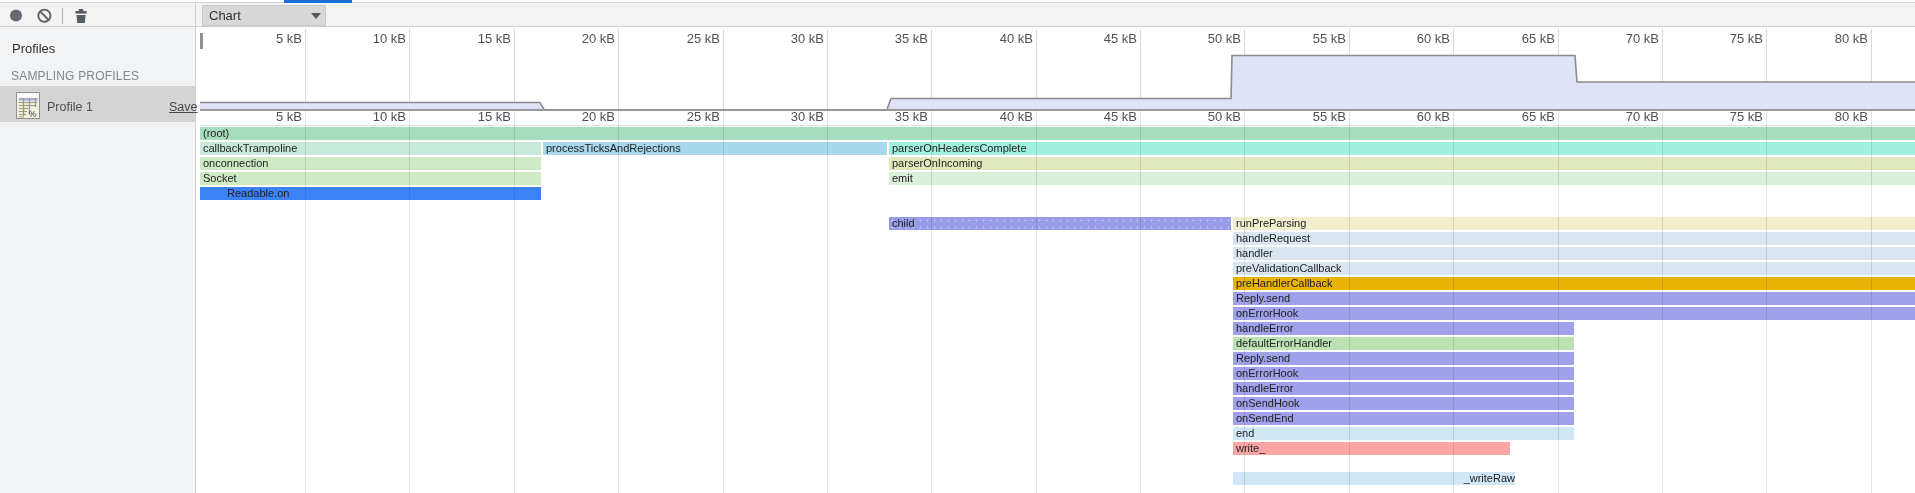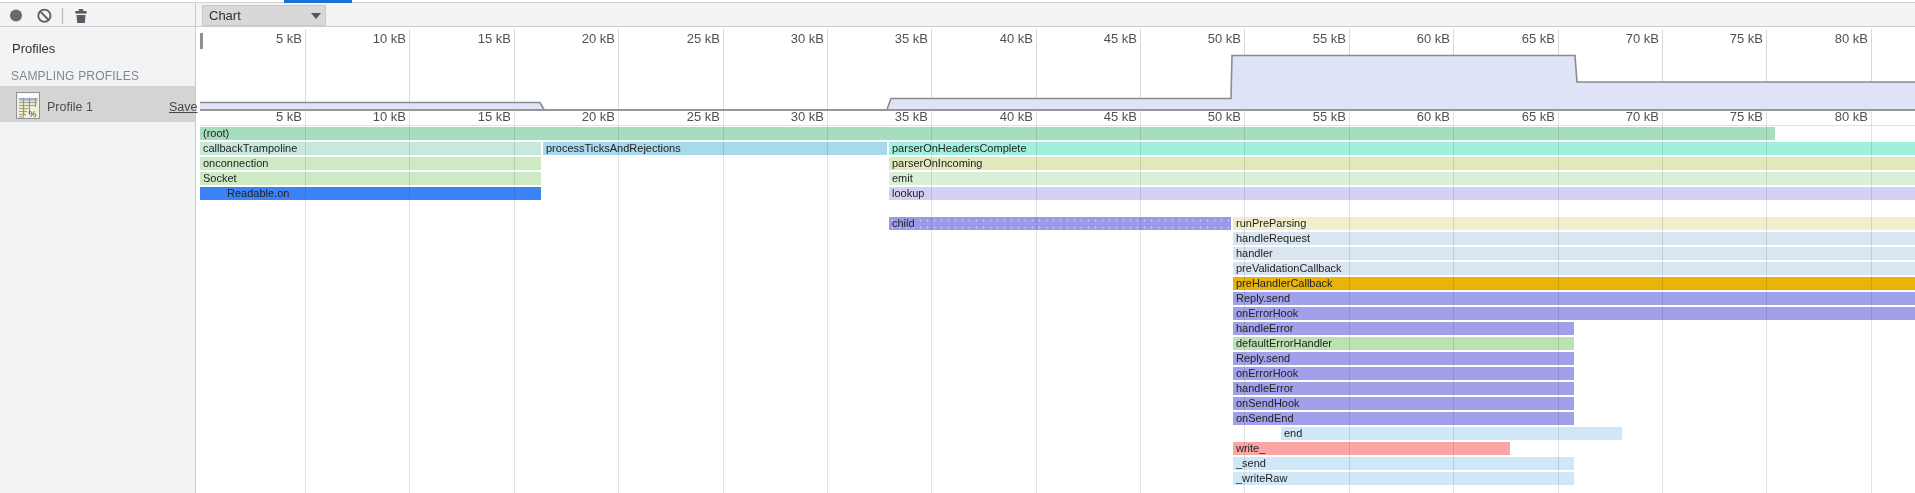--- a/index.html
+++ b/index.html
@@ -133,42 +133,40 @@
     <path d="M0,75.5 L340,75.5 L344,82.5 L0,82.5 Z" fill="#dfe3f8"></path>
     <path d="M0,75.5 L340,75.5 L344,82.5" fill="none" stroke="#8b8b8b" stroke-width="1.6"></path>
     <path d="M687,82.5 L691,71.5 L1031,71.5 L1032,28.5 L1375,28.5 L1377,55 L1715,55 L1715,82.5 Z" fill="#dfe3f8"></path>
     <path d="M687,82.5 L691,71.5 L1031,71.5 L1032,28.5 L1375,28.5 L1377,55 L1715,55" fill="none" stroke="#8b8b8b" stroke-width="1.6"></path>
   </svg>
   <div style="position:absolute;left:200px;top:109px;width:1715px;height:1.5px;background:#979797;z-index:3;"></div>
   <div style="position:absolute;left:200px;top:125px;width:1715px;height:1px;background:#e2e2e2;z-index:1;"></div>
 
   <div style="position:absolute;left:200px;top:33px;width:3px;height:16px;background:#8f8f8f;z-index:5;"></div>
 
-<div class="bar" style="left:200px;top:127px;width:1575px;background:#a6ddbe;">(root)</div>
+<div class="bar" style="left:200px;top:127px;width:1715px;background:#a6ddbe;">(root)</div>
 <div class="bar" style="left:200px;top:142px;width:341px;background:#c7e9da;">callbackTrampoline</div>
 <div class="bar" style="left:543px;top:142px;width:344px;background:#a8d8ec;">processTicksAndRejections</div>
 <div class="bar" style="left:889px;top:142px;width:1026px;background:#9ff0dd;">parserOnHeadersComplete</div>
 <div class="bar" style="left:200px;top:157px;width:341px;background:#cdeac5;">onconnection</div>
 <div class="bar" style="left:889px;top:157px;width:1026px;background:#e0e9bc;">parserOnIncoming</div>
 <div class="bar" style="left:200px;top:172px;width:341px;background:#cdeac5;">Socket</div>
 <div class="bar" style="left:889px;top:172px;width:1026px;background:#d9efd8;">emit</div>
 <div class="bar" style="left:200px;top:187px;width:341px;background:#3b82f6;padding-left:27px;">Readable.on</div>
-<div class="bar" style="left:889px;top:187px;width:1026px;background:#d2d1f2;">lookup</div>
 <div class="bar" style="left:889px;top:217px;width:342px;background:#989be8;background-image:radial-gradient(circle at 3.5px 3.5px, rgba(228,234,255,.55) .7px, transparent 1.3px);background-size:7px 7px;">child</div>
 <div class="bar" style="left:1233px;top:217px;width:682px;background:#f1eecd;">runPreParsing</div>
 <div class="bar" style="left:1233px;top:232px;width:682px;background:#d9e5f1;">handleRequest</div>
 <div class="bar" style="left:1233px;top:247px;width:682px;background:#d9e5f1;">handler</div>
 <div class="bar" style="left:1233px;top:262px;width:682px;background:#d9e5f1;">preValidationCallback</div>
 <div class="bar" style="left:1233px;top:277px;width:692px;background:#eab308;">preHandlerCallback</div>
 <div class="bar" style="left:1233px;top:292px;width:682px;background:#a0a1ea;">Reply.send</div>
 <div class="bar" style="left:1233px;top:307px;width:682px;background:#a0a1ea;">onErrorHook</div>
 <div class="bar" style="left:1233px;top:322px;width:341px;background:#a0a1ea;">handleError</div>
 <div class="bar" style="left:1233px;top:337px;width:341px;background:#bce2b4;">defaultErrorHandler</div>
 <div class="bar" style="left:1233px;top:352px;width:341px;background:#a0a1ea;">Reply.send</div>
 <div class="bar" style="left:1233px;top:367px;width:341px;background:#a0a1ea;">onErrorHook</div>
 <div class="bar" style="left:1233px;top:382px;width:341px;background:#a0a1ea;">handleError</div>
 <div class="bar" style="left:1233px;top:397px;width:341px;background:#a0a1ea;">onSendHook</div>
 <div class="bar" style="left:1233px;top:412px;width:341px;background:#a0a1ea;">onSendEnd</div>
-<div class="bar" style="left:1233px;top:427px;width:341px;background:#cfe7f6;margin-left:48px;">end</div>
+<div class="bar" style="left:1233px;top:427px;width:341px;background:#cfe7f6;">end</div>
 <div class="bar" style="left:1233px;top:442px;width:277px;background:#fca5a5;">write_</div>
-<div class="bar" style="left:1233px;top:457px;width:341px;background:#cfe7f6;">_send</div>
-<div class="bar" style="left:1233px;top:472px;width:341px;background:#cfe7f6;">_writeRaw</div>
+<div class="bar" style="left:1233px;top:472px;width:282px;background:#cfe7f6;text-align:right;">_writeRaw</div>
 </div>
 
 </body></html>

